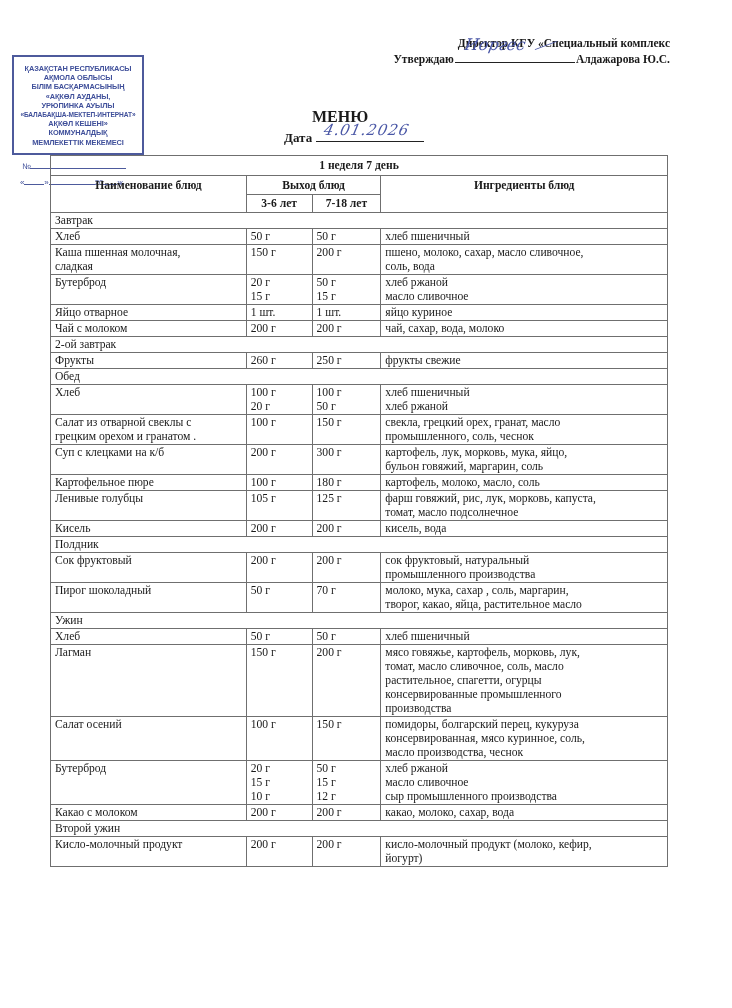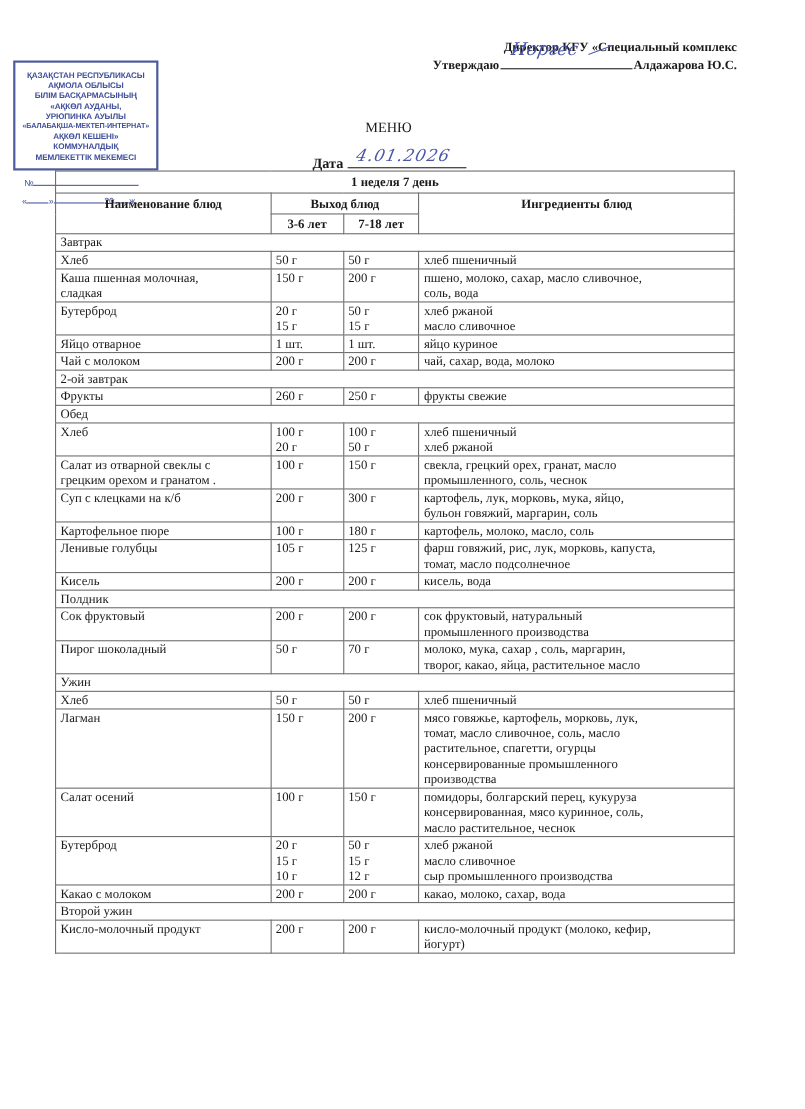--- a/index.html
+++ b/index.html
@@ -26,22 +26,22 @@
   }
   .approve .row { display: block; white-space: nowrap; }
   .approve .sig-row { margin-top: 0px; }
   .approve .sig-line { display: inline-block; width: 120px; border-bottom: 1px solid #222; height: 12px; position: relative; vertical-align: baseline; margin: 0 1px; }
   .signature {
     position: absolute; left: 10px; top: -12px; font-family: "DejaVu Serif", serif; font-style: italic;
     color: #4a57a6; font-size: 16px; font-weight: normal; transform: skewX(-10deg); white-space: nowrap;
   }
   .signature .dash { display: inline-block; width: 22px; border-top: 1.5px solid #4a57a6; transform: rotate(-22deg); margin-left: 10px; vertical-align: middle; }
 
-  .menu-title { position: absolute; left: 332px; top: 108px; font-size: 13px; font-weight: normal; }
-  .date-row { position: absolute; left: 284px; top: 137px; font-size: 13px; font-weight: bold; white-space: nowrap; }
+  .menu-title { position: absolute; left: 312px; top: 108px; font-size: 16px; font-weight: bold; }
+  .date-row { position: absolute; left: 284px; top: 126px; font-size: 13px; font-weight: bold; white-space: nowrap; }
   .date-row .date-line { display: inline-block; width: 108px; border-bottom: 1px solid #222; height: 15px; position: relative; vertical-align: baseline; margin-left: 4px; }
   .date-row .date-hand { position: absolute; left: 8px; top: -5px; font-family: "DejaVu Serif", serif; font-style: italic; font-weight: normal; color: #4a57a6; font-size: 15px; transform: skewX(-12deg); letter-spacing: 1px; white-space: nowrap; }
 
   table.menu {
     position: absolute; left: 50px; top: 155px; width: 618px;
     border-collapse: collapse; font-size: 11.6px; line-height: 14px;
   }
   table.menu td, table.menu th {
     border: 1px solid #6f6f6f; padding: 1px 4px 0 4px; vertical-align: top; text-align: left; font-weight: normal;
   }
@@ -369,21 +369,21 @@
         </td>
         <td>
           <span class="ml">100 г</span>
         </td>
         <td>
           <span class="ml">150 г</span>
         </td>
         <td>
           <span class="ml">помидоры, болгарский перец, кукуруза</span>
           <span class="ml">консервированная, мясо куринное, соль,</span>
-          <span class="ml">масло растительное, чеснок</span>
+          <span class="ml">масло производства, чеснок</span>
         </td>
       </tr>
       <tr>
         <td>
           <span class="ml">Бутерброд</span>
         </td>
         <td>
           <span class="ml">20 г</span>
           <span class="ml">15 г</span>
           <span class="ml">10 г</span>

